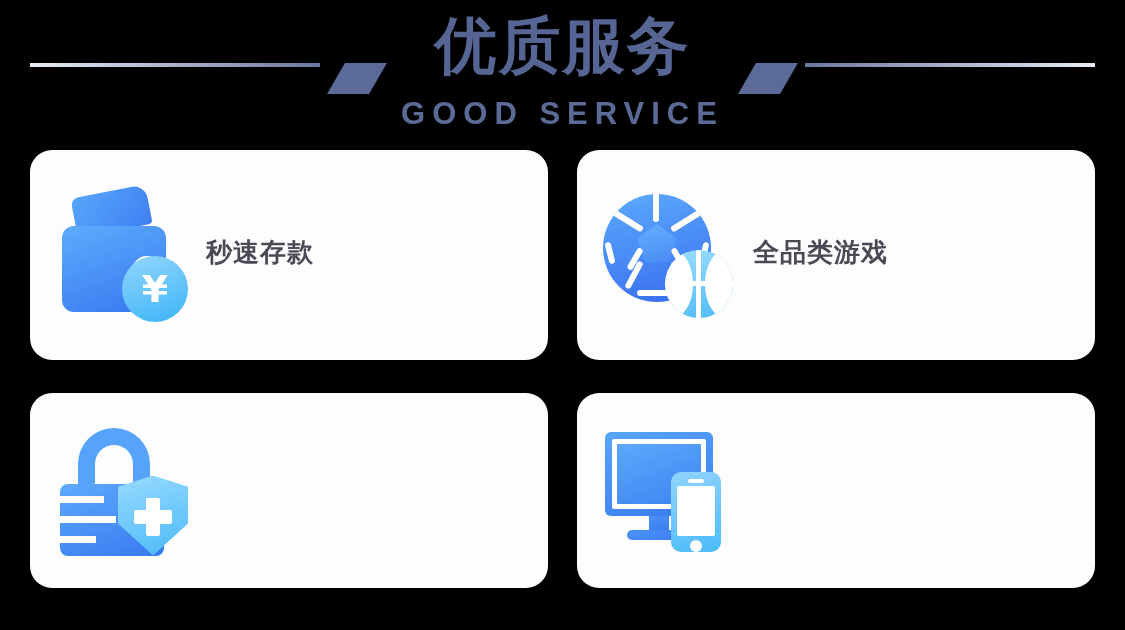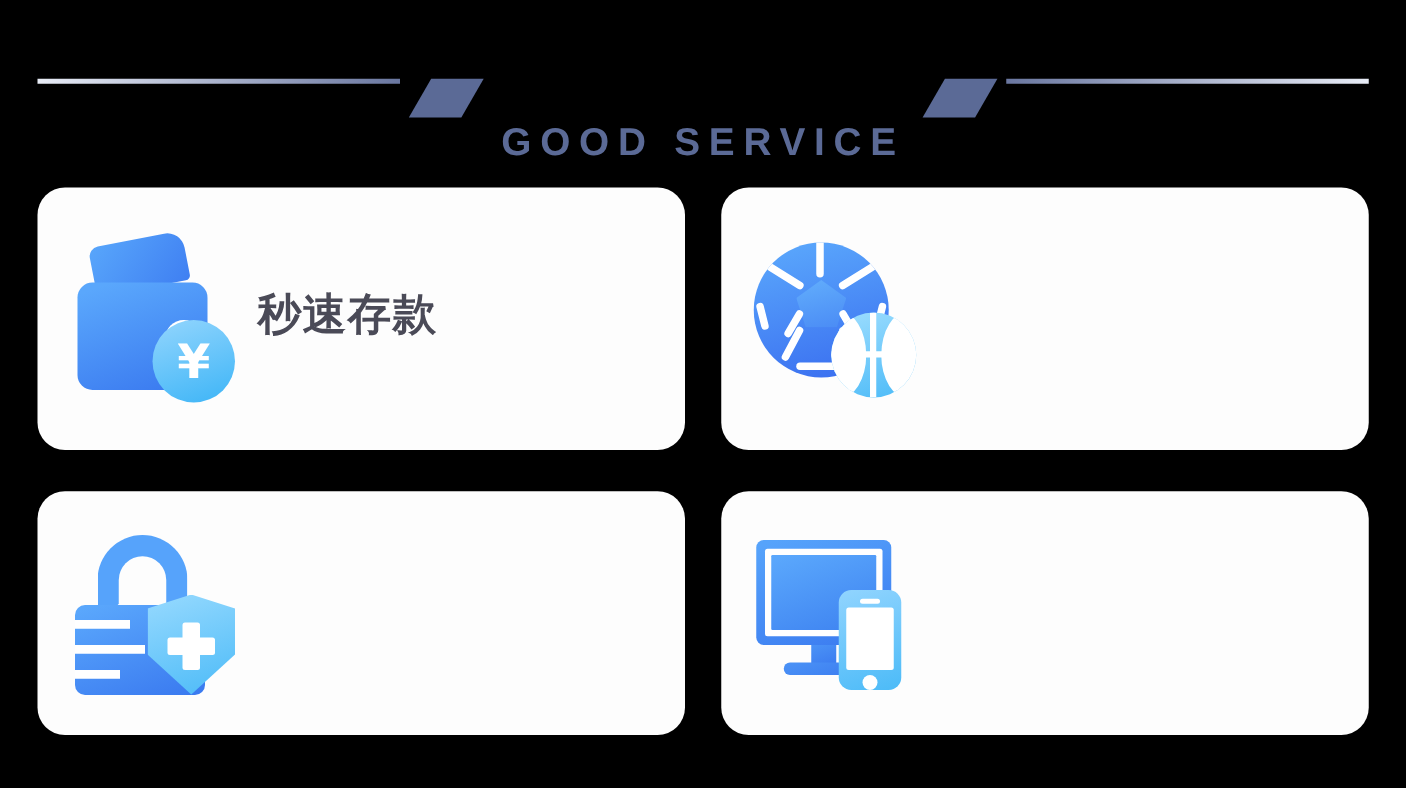--- a/index.html
+++ b/index.html
@@ -46,21 +46,21 @@
   .card.r2{top:243px;height:195px;}
   .card.c1{left:0;}
   .card.c2{left:547px;}
 
   .icon-wrap{
     position:relative;width:150px;height:150px;flex:0 0 150px;
     margin-left:22px;
   }
   .card-text{flex:1;padding-right:14px;margin-left:4px;}
   .card-title{
-    font-size:35px;line-height:42px;font-weight:bold;color:#4a4a57;
+    font-size:26px;line-height:42px;font-weight:bold;color:#4a4a57;
     letter-spacing:1px;margin-bottom:6px;
   }
   .card-sub{
     font-size:24px;line-height:36px;color:#5a5a68;letter-spacing:0px;
     white-space:pre-line;
   }
 
   
   .wallet{position:absolute;left:8px;top:18px;width:124px;height:118px;}
   .wallet .flap{
@@ -203,20 +203,21 @@
 
   <div class="header">
     <div class="deco deco-left">
       <div class="bar"></div>
       <div class="slab"></div>
     </div>
     <div class="deco deco-right">
       <div class="bar"></div>
       <div class="slab"></div>
     </div>
+    <div class="hdr-title">优质服务</div>
     <div class="hdr-sub">GOOD SERVICE</div>
   </div>
 
   <div class="grid">
 
     <div class="card r1 c1">
       <div class="icon-wrap">
         <div class="wallet">
           <div class="flap"></div>
           <div class="body"></div>
@@ -249,20 +250,21 @@
           </div>
           <div class="basket">
             <u class="bv"></u>
             <u class="bh"></u>
             <u class="bc1"></u>
             <u class="bc2"></u>
           </div>
         </div>
       </div>
       <div class="card-text">
+        <div class="card-title">全品类游戏</div>
       </div>
     </div>
 
     <div class="card r2 c1">
       <div class="icon-wrap">
         <div class="lock">
           <div class="shackle"></div>
           <div class="body">
             <b class="ld1"></b>
             <b class="ld2"></b>

